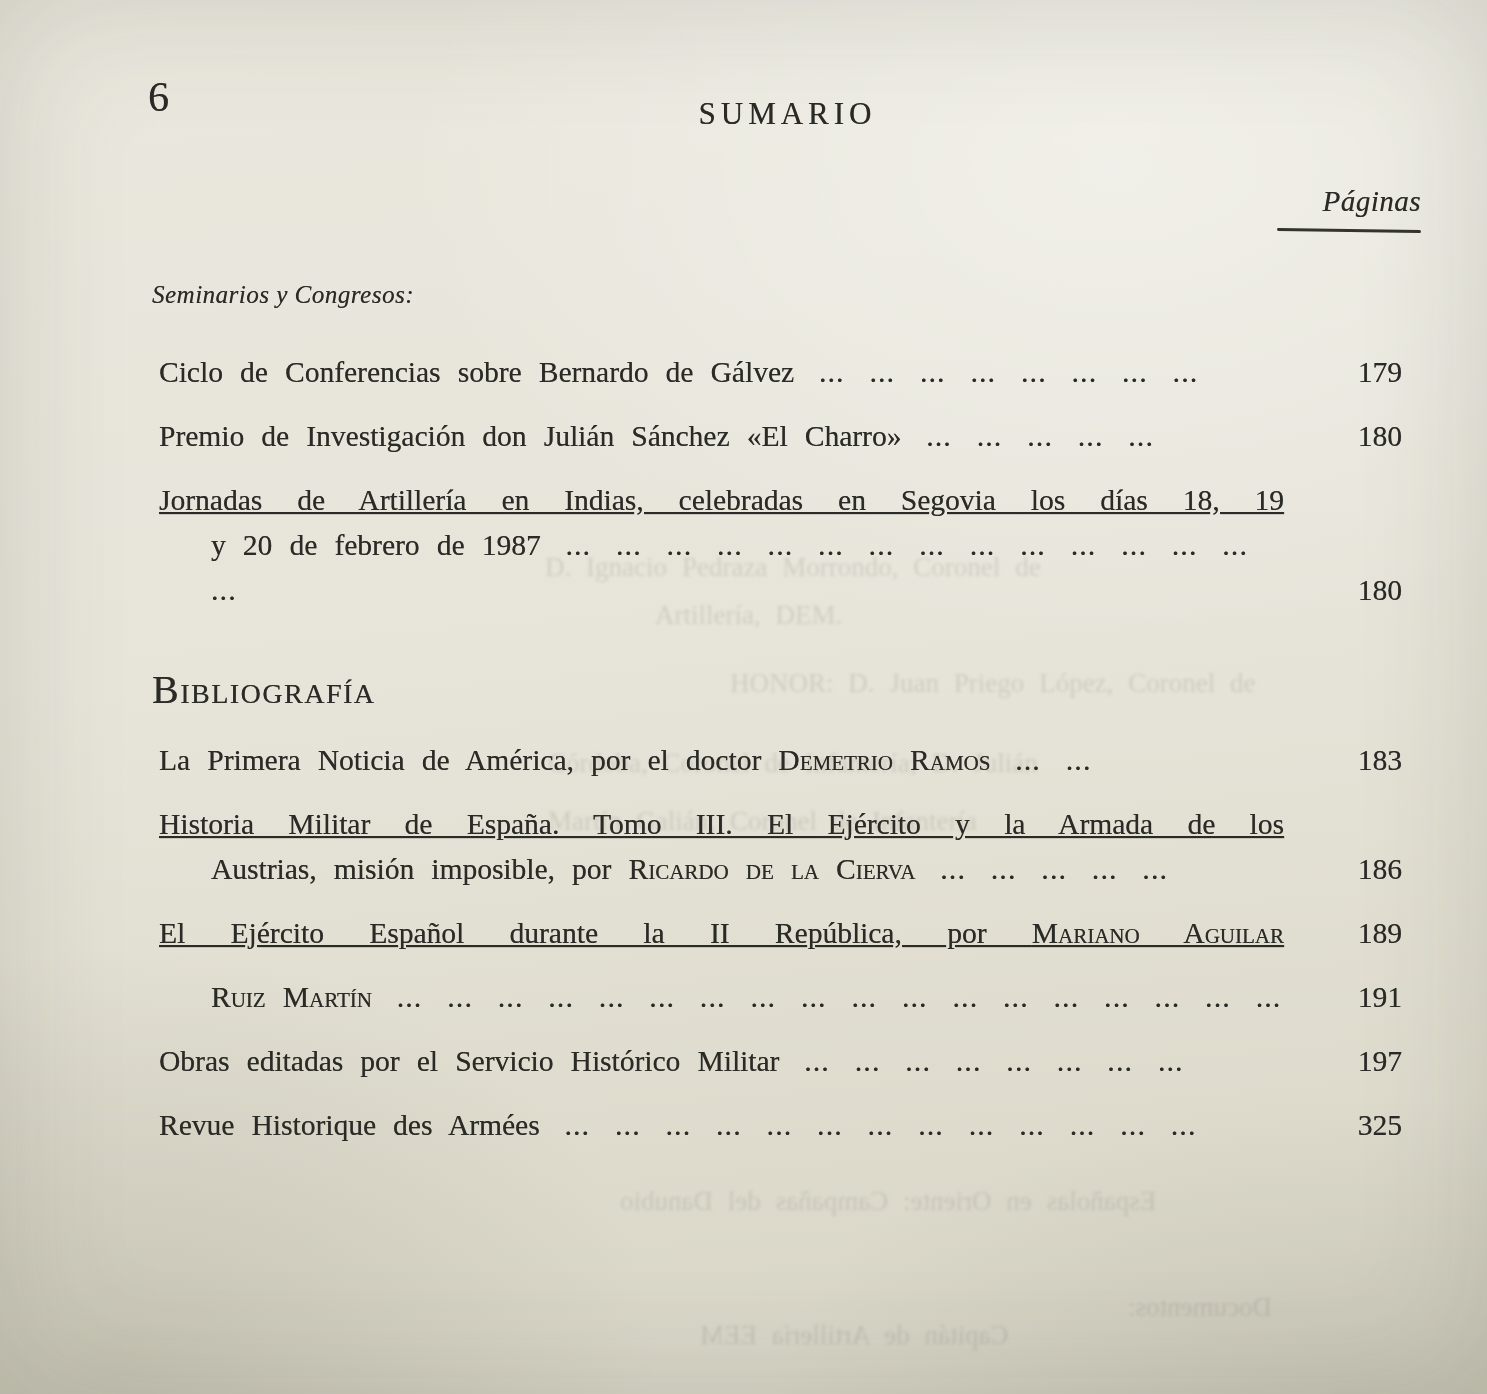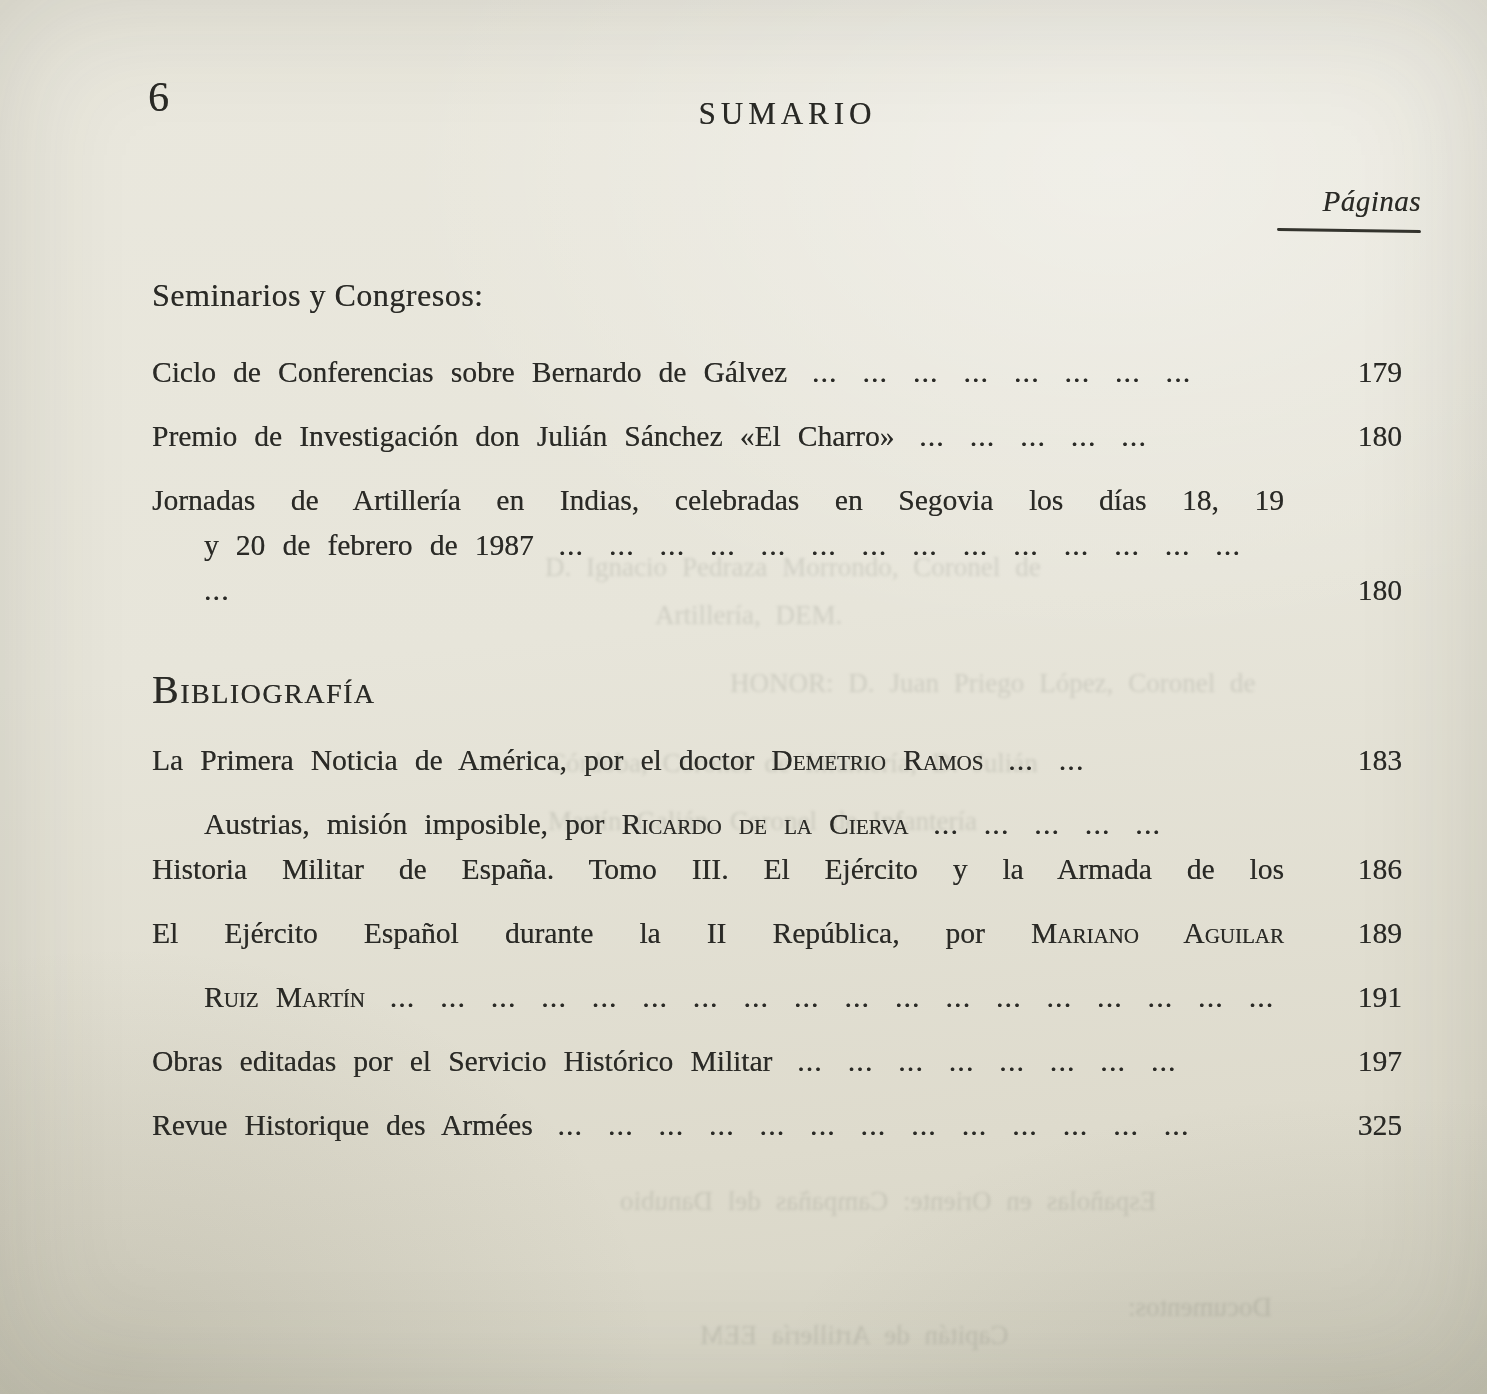--- a/index.html
+++ b/index.html
@@ -30,33 +30,33 @@
   }
 
   .paginas-wrap { position:absolute; top:186px; right:66px; text-align:right; }
   .paginas { font-style:italic; font-size:29px; line-height:1.1; letter-spacing:0.5px; }
   .paginas-rule { height:2.5px; background:#34342e; width:144px; margin-top:11px;
                   margin-left:auto; transform:rotate(0.9deg); border-radius:2px; }
 
   .toc { position:absolute; top:276px; left:152px; right:85px; }
 
   .sec-heading-italic {
-    margin:0 0 36px 0; font-weight:normal;
-    font-size:32px; line-height:38px; letter-spacing:0.5px;
+    margin:0 0 36px 0; font-style:italic; font-weight:normal;
+    font-size:25px; line-height:38px; letter-spacing:0.5px;
   }
   .sec-heading-caps {
     margin:54px 0 26px 0; font-weight:normal;
     font-variant:small-caps; font-size:40px; line-height:45px; letter-spacing:1.5px;
   }
 
   .toc-entry { position:relative; margin-bottom:19px; }
-  .entry-lines { padding-right:118px; }
+  .entry-lines { padding-right:118px;margin-left:7px; }
   .toc-line { font-size:29.5px; line-height:45px; word-spacing:0.33em; white-space:nowrap; }
   .toc-line.wrapok { white-space:normal; }
-  .toc-line.fill { text-align:justify; text-align-last:justify; white-space:normal; }
+  .toc-line.fill { text-align:justify; text-align-last:justify; white-space:normal;text-decoration:underline; }
   .toc-line.indent { padding-left:52px; }
   .sc { font-variant:small-caps;text-align:center; }
   .leader { word-spacing:0.55em; letter-spacing:1.2px; }
   .page-num { position:absolute; right:0; bottom:0; font-size:29.5px; line-height:45px; }
 
   
   .ghost-layer { position:absolute; inset:0; pointer-events:none; }
   .ghost {
     position:absolute; font-size:27px; white-space:nowrap;
     color:rgba(104,107,96,0.55); opacity:0.34; filter:blur(1.4px);
@@ -124,22 +124,22 @@
     <h3 class="sec-heading-caps">Bibliografía</h3>
     <div class="entries" id="entries-bibliografia">
         <div class="toc-entry">
           <div class="entry-lines">
             <div class="toc-line wrapok"><span>La Primera Noticia de América, por el doctor </span><span class="sc">Demetrio Ramos</span><span class="leader"> ... ...</span></div>
           </div>
           <span class="page-num">183</span>
         </div>
         <div class="toc-entry">
           <div class="entry-lines">
+            <div class="toc-line fill"><span>Historia Militar de España. Tomo III. El Ejército y la Armada de los</span></div>
             <div class="toc-line indent wrapok"><span>Austrias, misión imposible, por </span><span class="sc">Ricardo de la Cierva</span><span class="leader"> ... ... ... ... ...</span></div>
-            <div class="toc-line fill"><span>Historia Militar de España. Tomo III. El Ejército y la Armada de los</span></div>
           </div>
           <span class="page-num">186</span>
         </div>
         <div class="toc-entry">
           <div class="entry-lines">
             <div class="toc-line fill"><span>El Ejército Español durante la II República, por </span><span class="sc">Mariano Aguilar</span></div>
           </div>
           <span class="page-num">189</span>
         </div>
         <div class="toc-entry">

